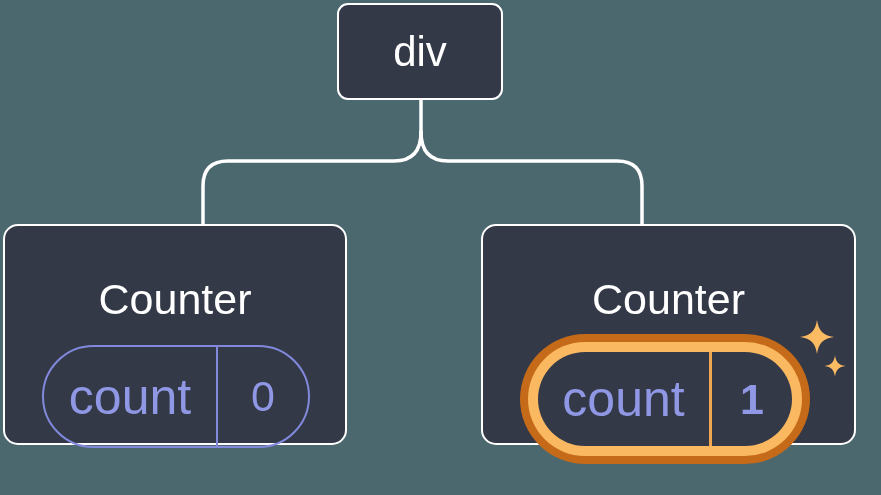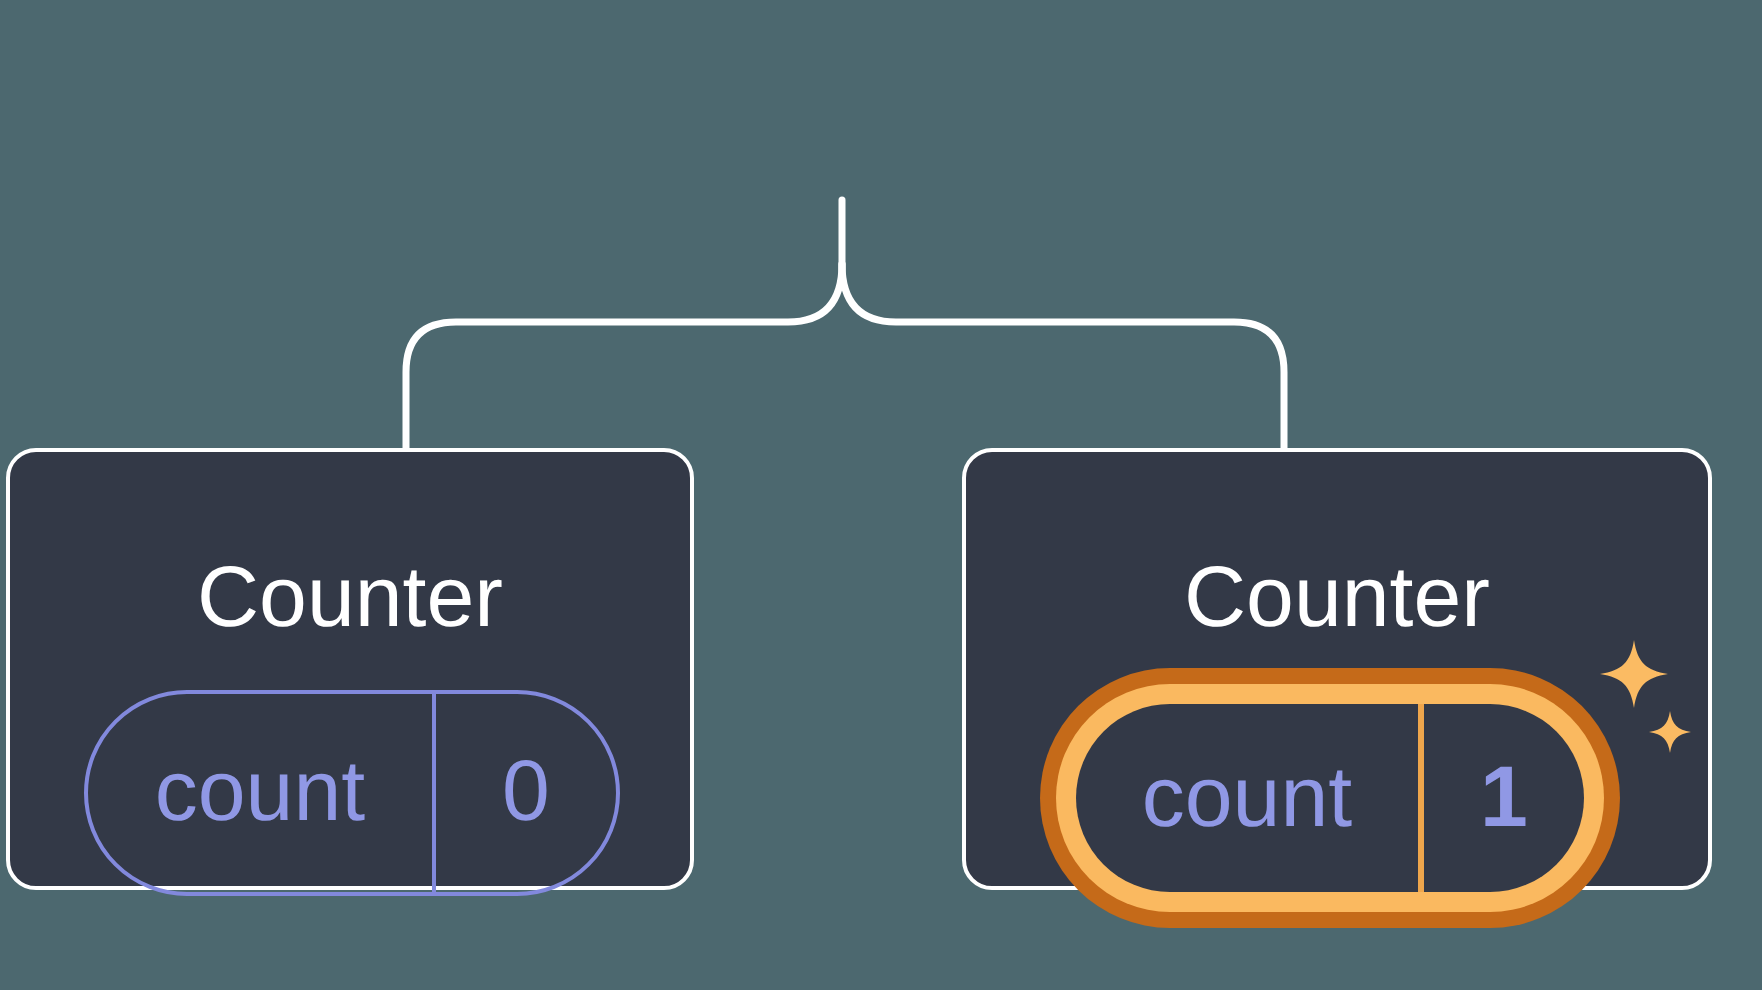--- a/index.html
+++ b/index.html
@@ -82,21 +82,21 @@
     width:174px;
     border-right:2px solid var(--state-border,#8289DD);
     display:flex;align-items:center;justify-content:center;
   }
   .pill .seg-val{
     flex:1;
     display:flex;align-items:center;justify-content:center;
   }
   .state-key{
     color:var(--state-accent,#9098E5);
-    font-size:43px;line-height:1;
+    font-size:50px;line-height:1;
   }
   .state-value{
     color:var(--state-accent,#9098E5);
     font-size:43px;line-height:1;
   }
   
   .pill-ring-outer{
     position:absolute;left:37px;top:108px;
     width:290px;height:130px;
     background:var(--highlight-outer,#C56A19);
@@ -125,20 +125,23 @@
     flex:1;
     display:flex;align-items:center;justify-content:center;
   }
   .state-value.bold{font-weight:700;}
 </style>
 </head>
 <body>
 
 <div class="stage">
 
+  <div class="root-node">
+    <span class="label">div</span>
+  </div>
 
   <div class="card left">
     <div class="card-title">Counter</div>
     <div class="pill">
       <div class="seg-key">
         <span class="state-key">count</span>
       </div>
       <div class="seg-val">
         <span class="state-value">0</span>
       </div>

